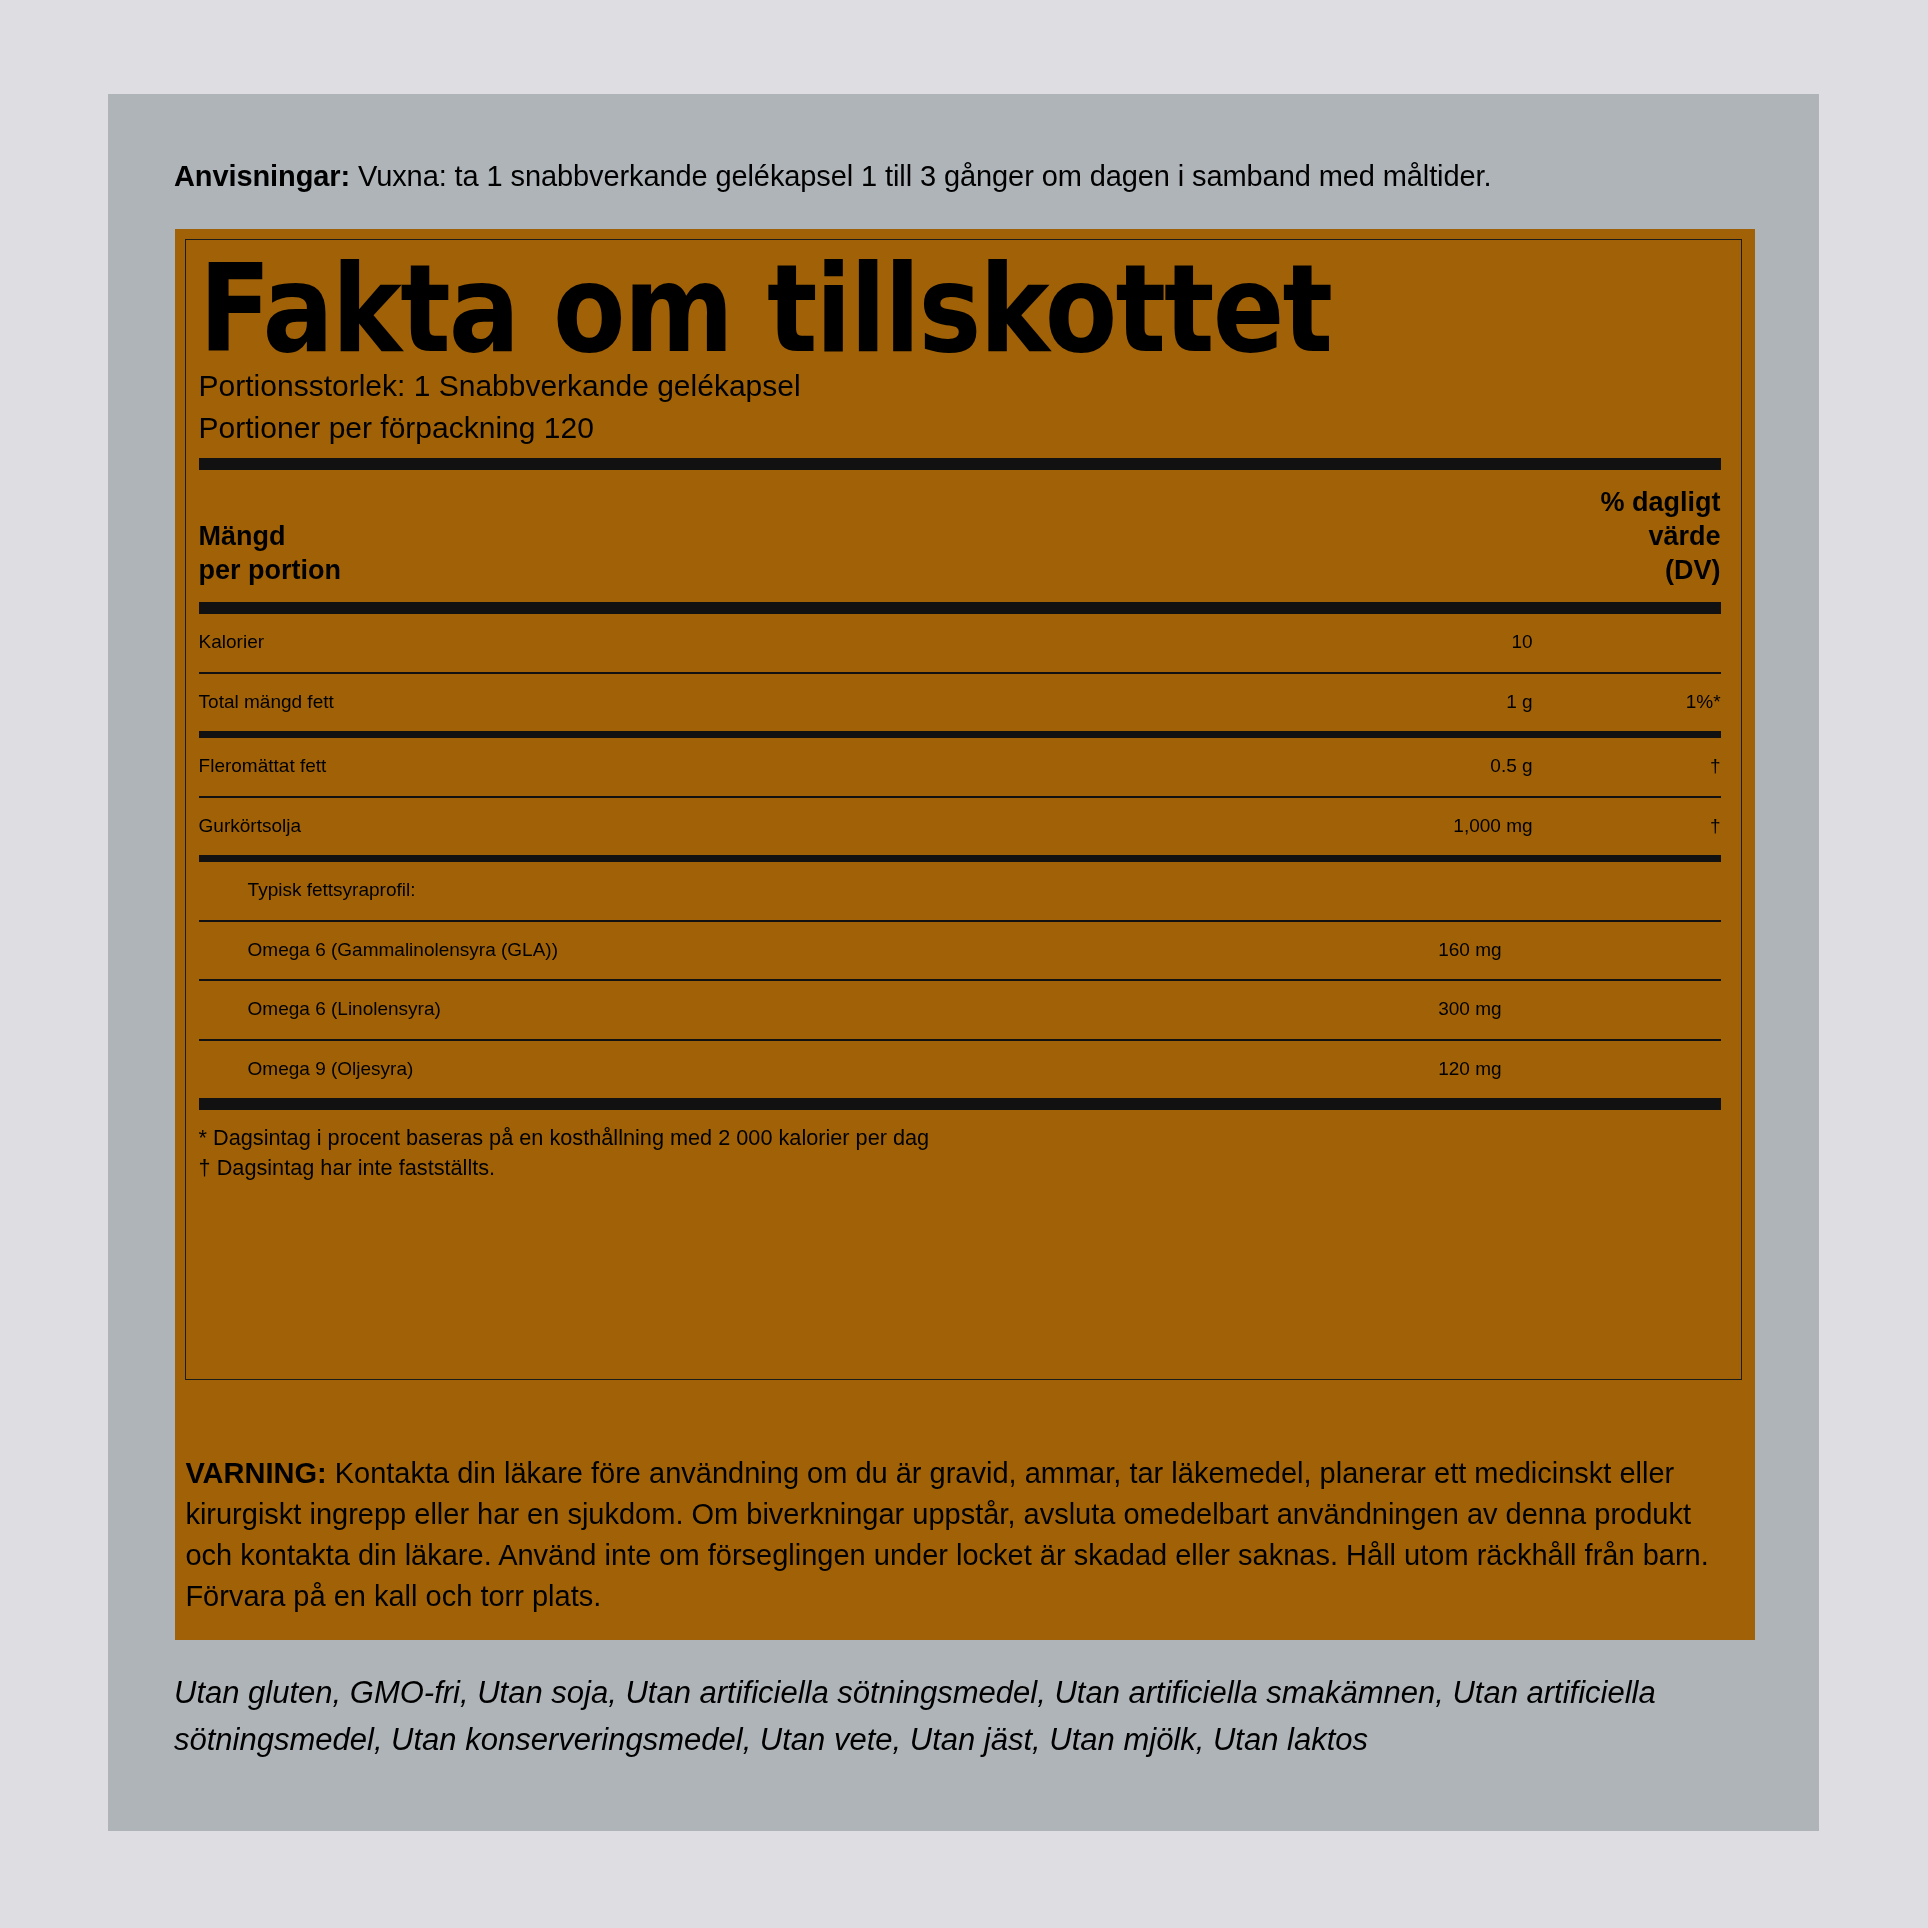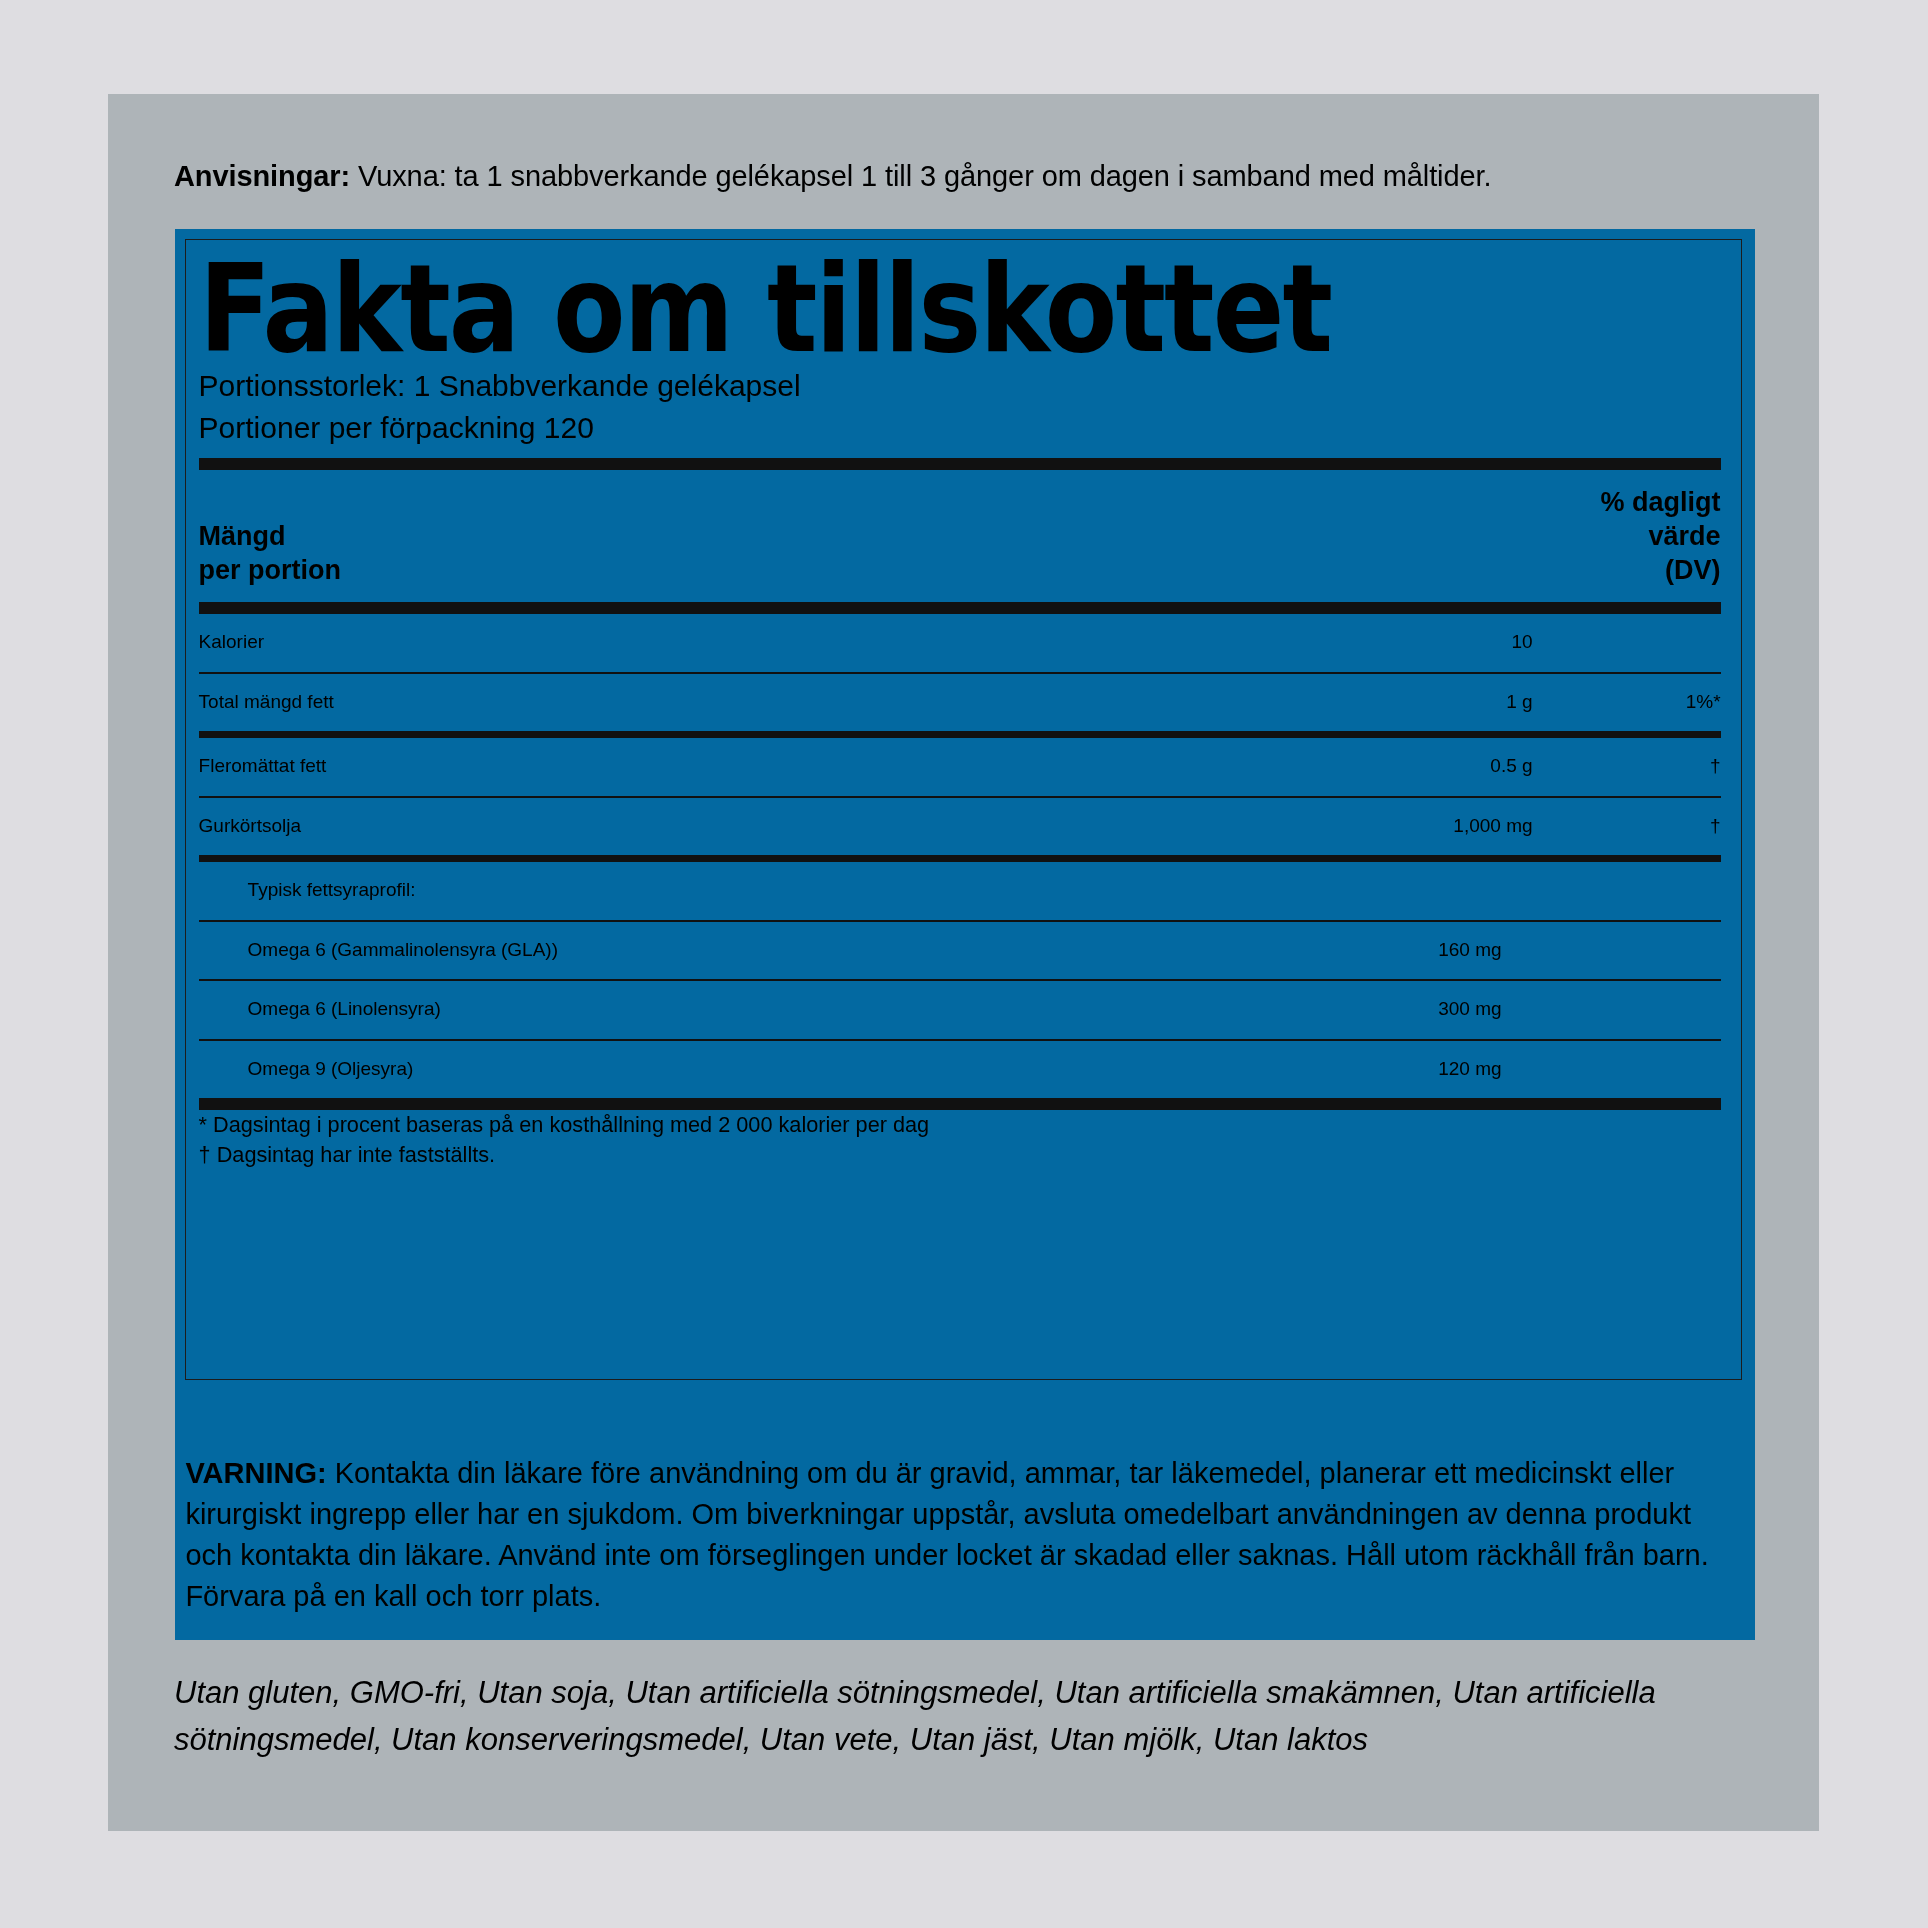--- a/index.html
+++ b/index.html
@@ -25,21 +25,21 @@
     font-size:29px;
     line-height:36px;
     letter-spacing:-0.1px;
   }
   .directions b{font-weight:700;margin-top:28px;}
 
   .white-card{
     position:absolute;
     left:175px;top:229px;
     width:1580px;height:1411px;
-    background:#0369a1;
+    background:#a16207;
   }
 
   .facts-box{
     position:absolute;
     left:10.4px;top:10.4px;
     width:1557px;height:1141px;
     border:1.9px solid #1c1c1c;
     box-sizing:border-box;
   }
   .facts-inner{
@@ -99,20 +99,21 @@
   tr.sub td.name{padding-left:49px;}
   tr.sub td.amt{padding-right:31px;}
 
   tr.r-thin > td{border-top:2.8px solid #111;}
   tr.r-med  > td{border-top:7.5px solid #111;}
   tr.r-thick> td{border-top:12.2px solid #111;}
 
   .footnotes{
     font-size:21.7px;
     line-height:30px;
+    padding-top:13px;
   }
 
   .other-ing{
     position:absolute;
     left:10.4px;top:1169px;
     width:1554px;
     font-size:29px;
     line-height:36px;
   }
   .other-ing b{font-weight:700;}

